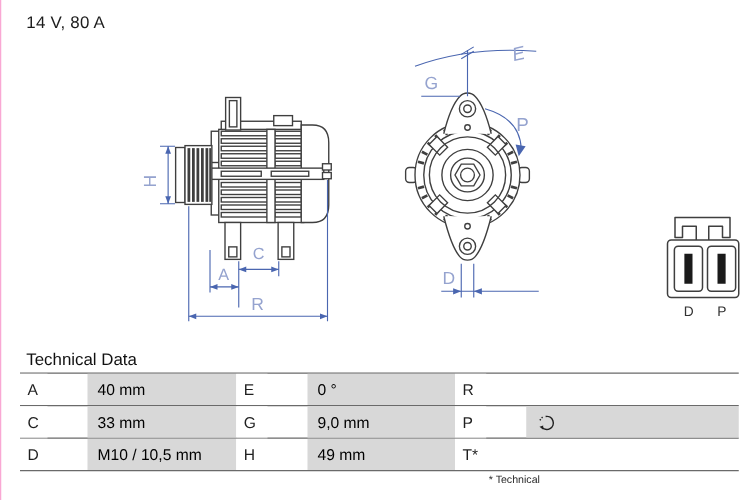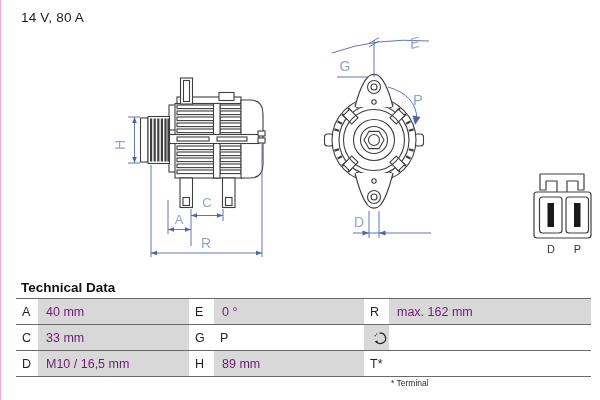--- a/index.html
+++ b/index.html
@@ -8,33 +8,33 @@
     font-family:"Liberation Sans",sans-serif;overflow:hidden;
     border-left:1px solid #f9a8d4;
   }
   #rating{
     position:absolute;left:20px;top:10px;font-size:13.5px;color:#1c1c1c;
     letter-spacing:.2px;
   }
   #drawing{position:absolute;left:0;top:0;}
   
   #tbl-title{
-    position:absolute;left:20px;top:280px;font-size:13.5px;font-weight:bold;color:#111;
+    position:absolute;left:20px;top:280px;font-size:13.5px;font-weight:normal;color:#111;
   }
   #tech-table{
     position:absolute;left:15px;top:298px;width:575px;
     border-top:1px solid #6a6a6a;border-bottom:1px solid #6a6a6a;
   }
   .t-row{
     display:grid;grid-template-columns:22px 151px 25px 150px 25px 202px;
     height:25px;border-bottom:1px solid #6a6a6a;align-items:center;
   }
   .t-row:last-child{border-bottom:none;}
   .t-k{background:#fff;padding-left:6px;font-size:12.5px;color:#1f1f1f;height:100%;display:flex;align-items:center;}
-  .t-v{background:#d8d8d8;padding-left:8px;font-size:12.5px;color:#701a75;height:100%;display:flex;align-items:center;}
+  .t-v{background:#d8d8d8;padding-left:8px;font-size:12.5px;color:#000000;height:100%;display:flex;align-items:center;margin-left:32px;}
   #footnote{
     position:absolute;left:390px;top:378px;font-size:8.5px;color:#2b2b2b;
   }
   .rot-icon{display:inline-block;}
 </style>
 </head>
 <body>
 
 <div id="stage">
 
@@ -231,39 +231,39 @@
 
   <div id="tbl-title">Technical Data</div>
 
   <div id="tech-table">
     <div class="t-row">
       <div class="t-k">A</div>
       <div class="t-v">40 mm</div>
       <div class="t-k">E</div>
       <div class="t-v">0 °</div>
       <div class="t-k">R</div>
-      <div class="t-v">max. 162 mm</div>
     </div>
     <div class="t-row">
       <div class="t-k">C</div>
       <div class="t-v">33 mm</div>
       <div class="t-k">G</div>
+      <div class="t-v">9,0 mm</div>
       <div class="t-k">P</div>
       <div class="t-v">
         <svg class="rot-icon" width="16" height="16" viewBox="0 0 16 16">
           <path d="M7.5,3.2 A5.2,5.2 0 1 1 4.4,11.6" fill="none" stroke="#1f1f1f" stroke-width="1.2"></path>
           <line x1="3.0" y1="6.3" x2="3.5" y2="5.3" stroke="#1f1f1f" stroke-width="1.1"></line>
           <line x1="4.3" y1="4.4" x2="5.1" y2="3.7" stroke="#1f1f1f" stroke-width="1.1"></line>
           <polygon points="5.6,10.4 2.6,11.4 5.3,13.6" fill="#1f1f1f"></polygon>
         </svg>
       </div>
     </div>
     <div class="t-row">
       <div class="t-k">D</div>
-      <div class="t-v">M10 / 16,5 mm</div>
+      <div class="t-v">M10 / 10,5 mm</div>
       <div class="t-k">H</div>
-      <div class="t-v">89 mm</div>
+      <div class="t-v">49 mm</div>
       <div class="t-k">T*</div>
     </div>
   </div>
 
-  <div id="footnote">* Terminal</div>
+  <div id="footnote">* Technical</div>
 </div>
 
 </body></html>

